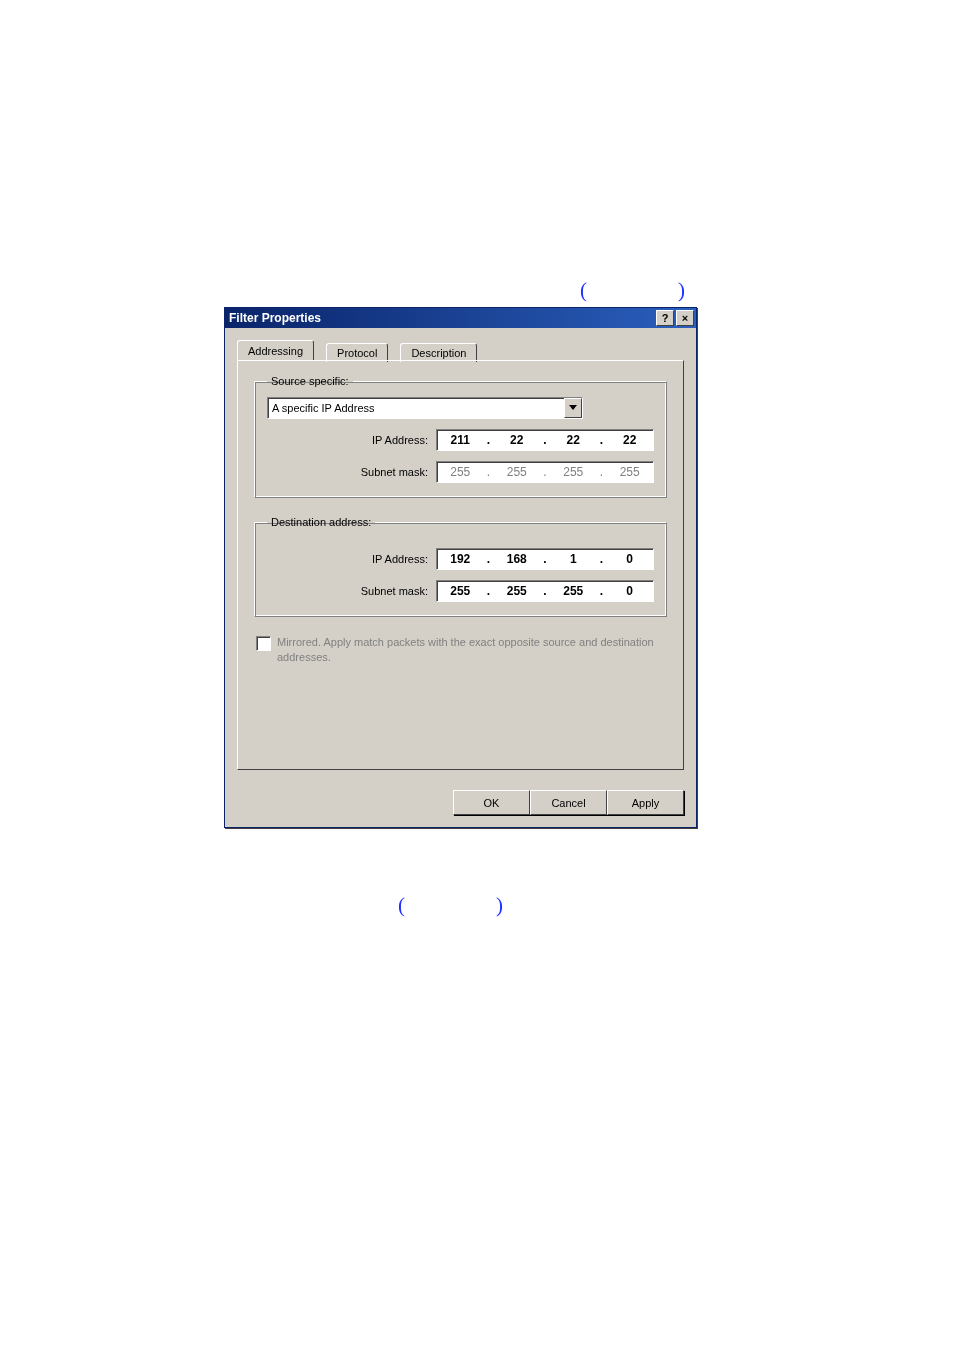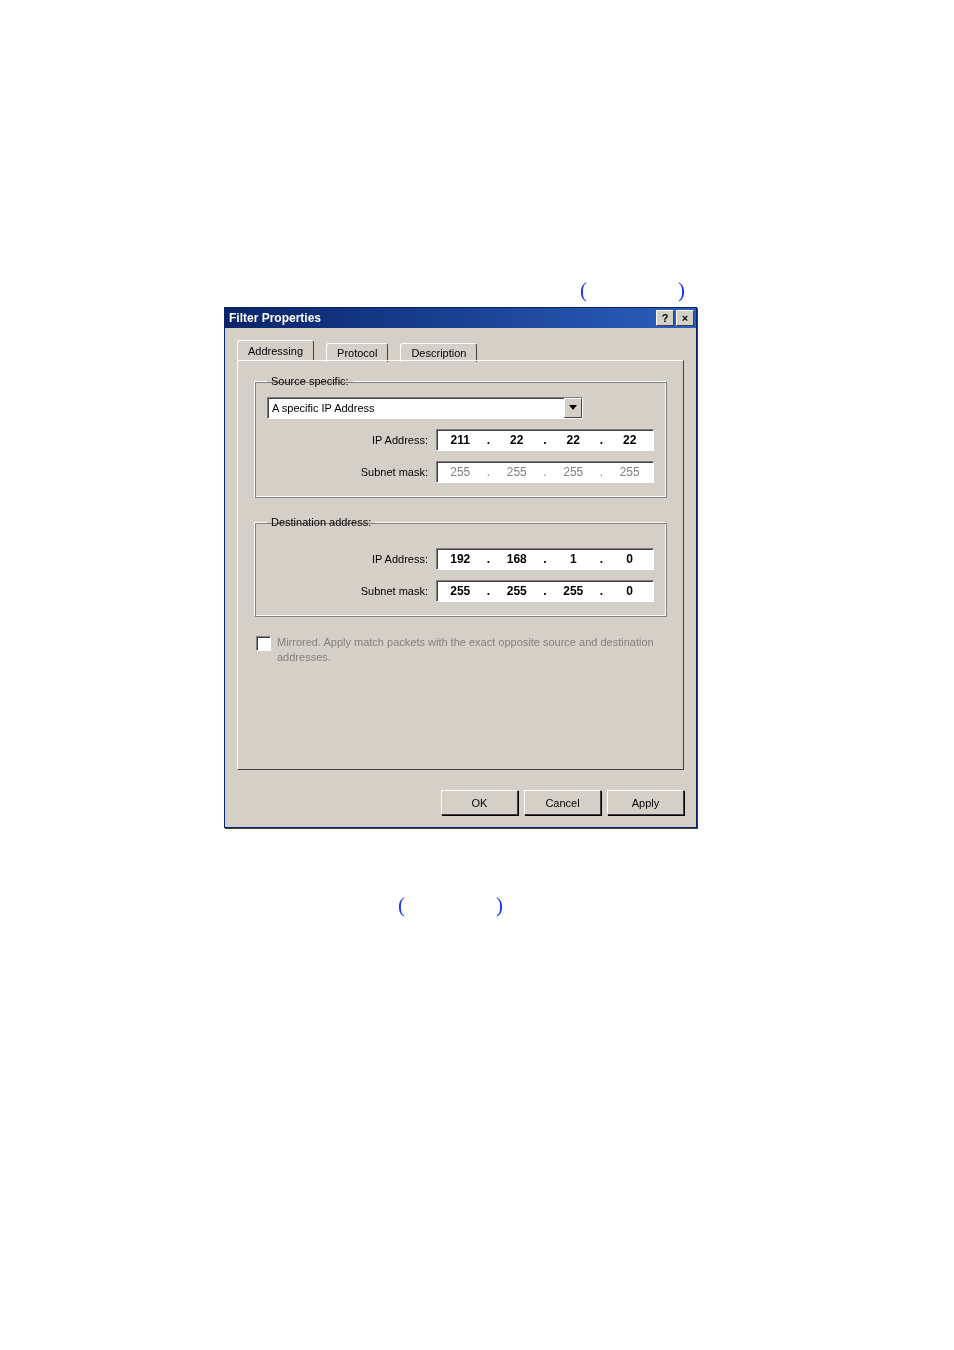--- a/index.html
+++ b/index.html
@@ -187,21 +187,20 @@
     flex: none;
   }
   .chk-label {
     font-size: 11px;
     color: #808080;
     line-height: 1.35;
   }
   .button-row {
     display: flex;
     justify-content: flex-end;
-    gap: 6px;
     padding: 8px 12px 12px 9px;
   }
   .btn {
     width: 75px;
     height: 23px;
     background: #d4d0c8;
     border: 1px solid #fff;
     border-right-color: #404040;
     border-bottom-color: #404040;
     box-shadow: 1px 1px 0 #000;

